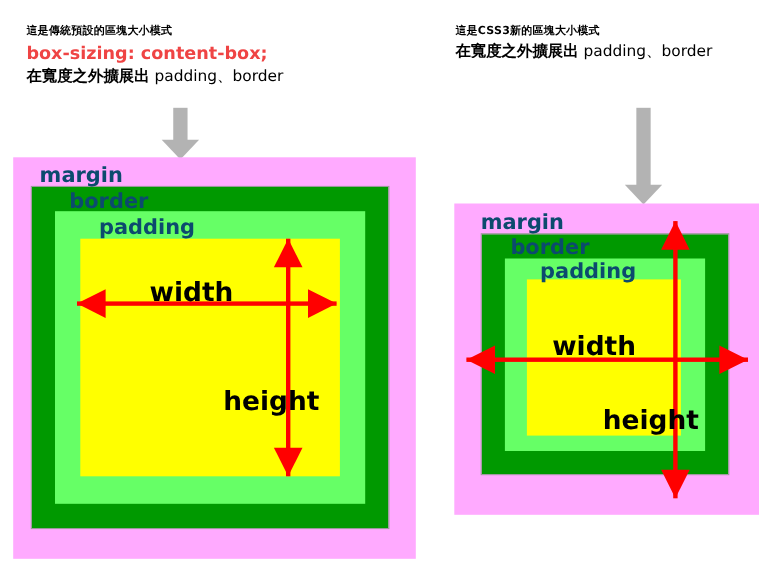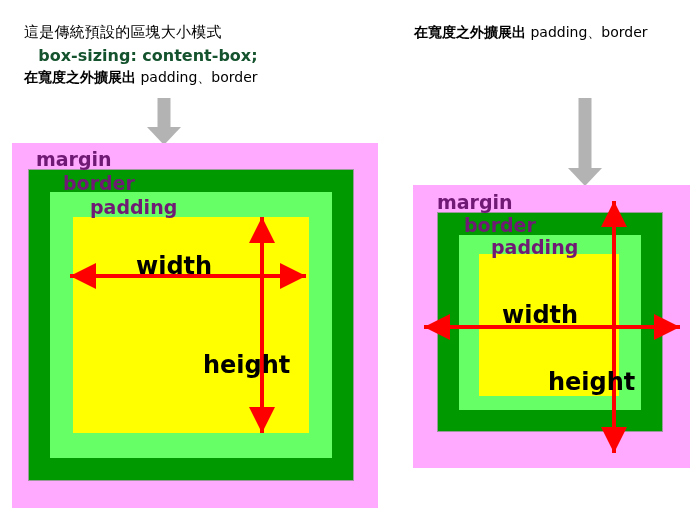--- a/index.html
+++ b/index.html
@@ -16,30 +16,29 @@
   }
 
   
   .caption {
     position: absolute;
     line-height: 1.45;
     color: #000000;
     white-space: nowrap;
   }
   .caption .line1 {
-    font-size: 15px;
-    font-weight: 400;
+    font-size: 10px;
+    font-weight: 700;
     letter-spacing: 0.2px;
   }
   .caption .line2 {
     font-size: 16px;
     font-weight: bold;
-    color: #14532d;
+    color: #ef4444;
     letter-spacing: 0px;
-    text-align: right;
   }
   .caption .line3 {
     font-size: 14px;
     font-weight: 400;
   }
   .caption .line3 .cjk { font-weight: 600; }
   .caption .line3 .latin { font-weight: 400; }
 
   #caption-left  { left: 24px; top: 22px; }
   #caption-right { left: 414px; top: 22px; }
@@ -84,21 +83,21 @@
   }
   .content-box {
     position: absolute;
     background: #ffff00;
   }
 
   .box-label {
     position: absolute;
     font-size: 19px;
     font-weight: bold;
-    color: #701a75;
+    color: #0c4a6e;
     white-space: nowrap;
     line-height: 1;
     z-index: 6;
   }
 
   
   .measure { position: absolute; z-index: 5; }
   .measure .line-h {
     position: absolute;
     background: #ff0000;
@@ -187,20 +186,21 @@
 <div class="measure-label" style="left:136px; top:254px;">width</div>
 
 <div class="measure" style="left:248px; top:217px; width:28px; height:216px;">
   <div class="line-v"></div>
   <div class="arrowhead ah-up"></div>
   <div class="arrowhead ah-down"></div>
 </div>
 <div class="measure-label" style="left:203px; top:353px;">height</div>
 
 <div class="caption" id="caption-right">
+  <div class="line1">這是CSS3新的區塊大小模式</div>
   <div class="line3"><span class="cjk">在寬度之外擴展出</span><span class="latin"> padding、border</span></div>
 </div>
 
 <div class="gray-arrow" id="gray-arrow-right">
   <div class="shaft"></div>
   <div class="head"></div>
 </div>
 
 <div class="margin-box" id="margin-right" style="left:413px; top:185px; width:277px; height:283px;">
 

